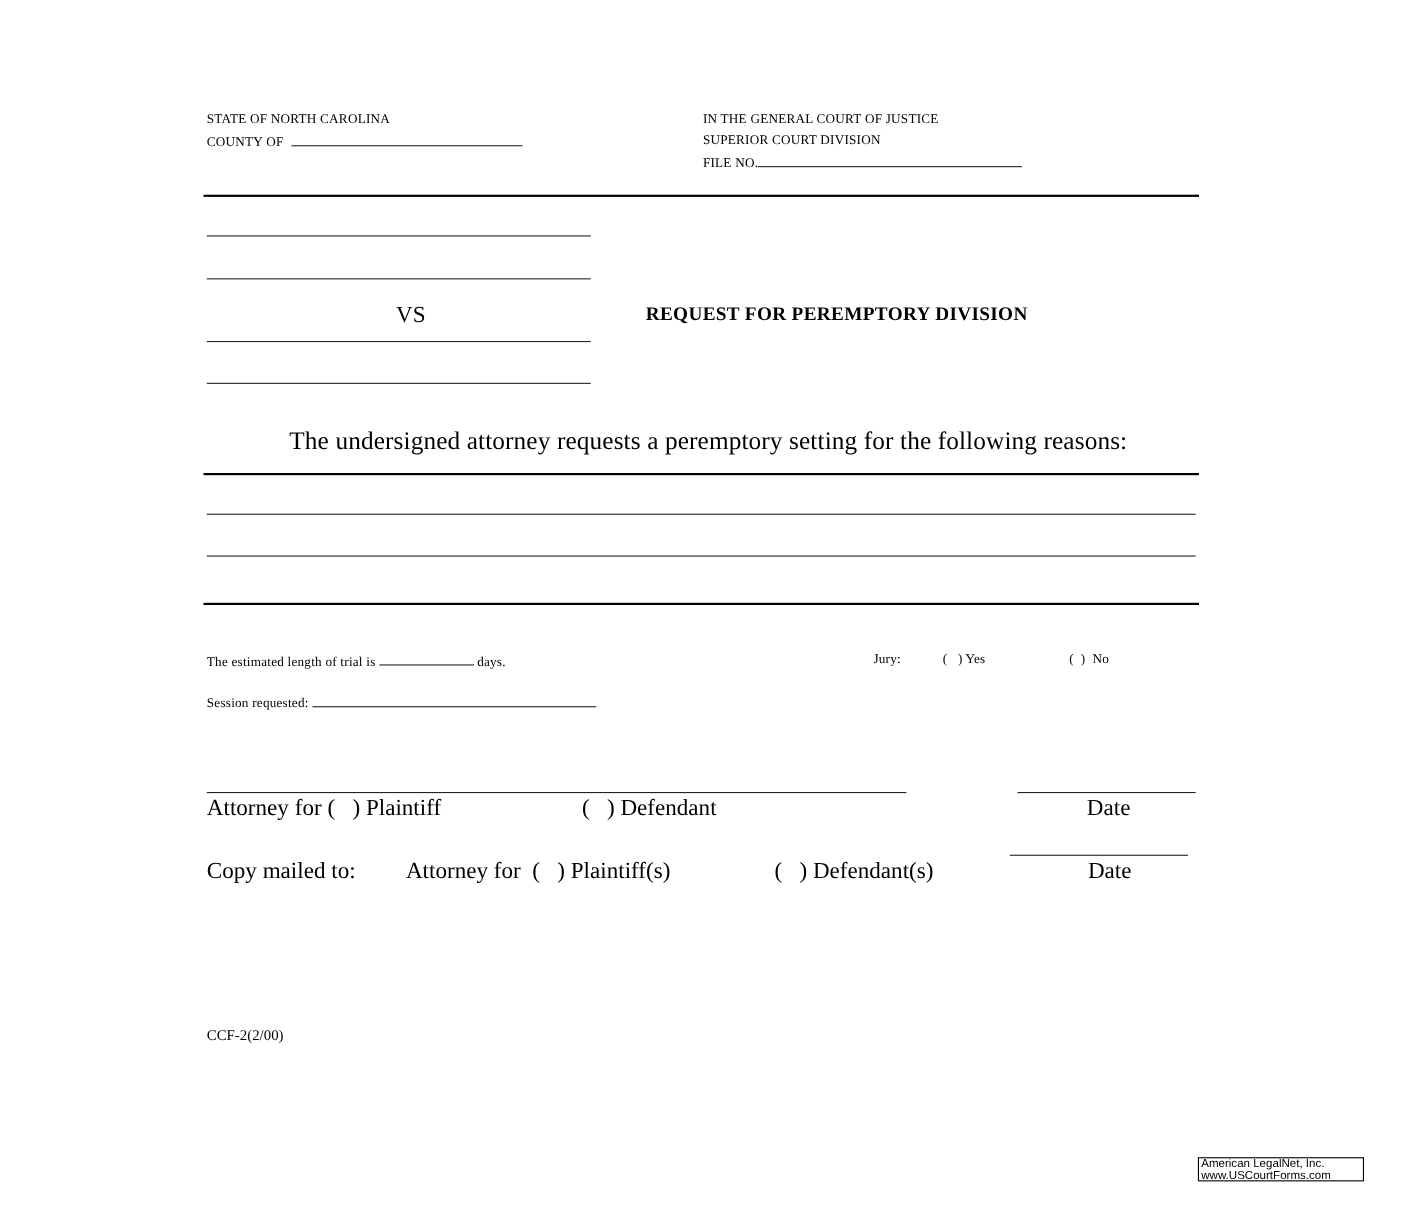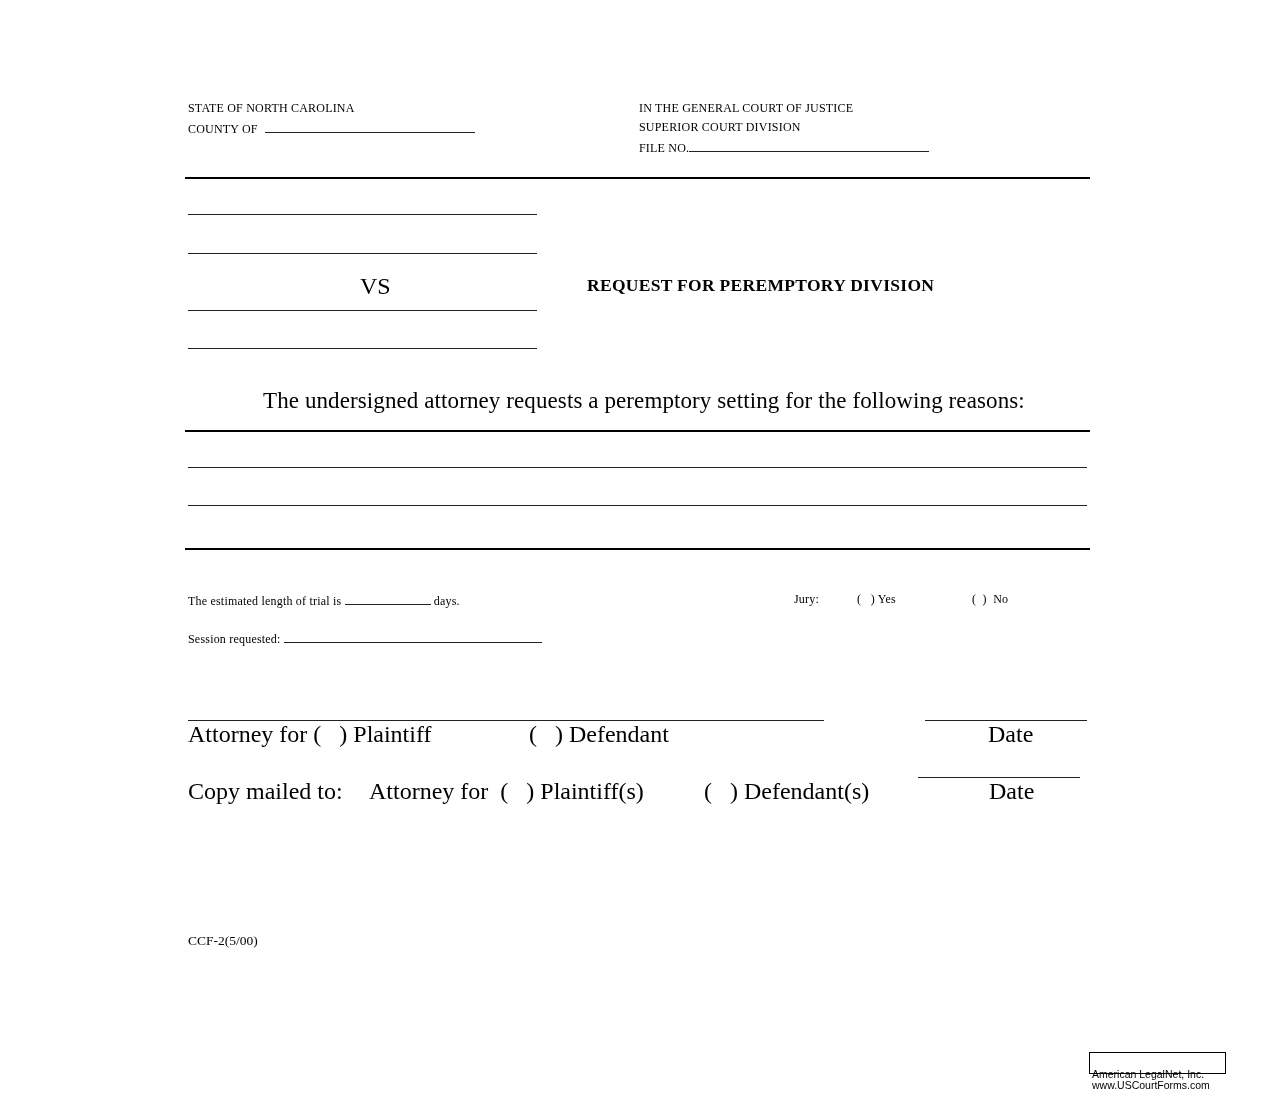--- a/index.html
+++ b/index.html
@@ -1,28 +1,28 @@
 <!DOCTYPE html>
 <html><head>
   <meta charset="utf-8">
   <style>
     html, body { margin: 0; padding: 0; background: #ffffff; }
     body { width: 1275px; height: 1100px; position: relative; overflow: hidden;
            font-family: "Liberation Serif", "DejaVu Serif", serif; color: #000; }
     .abs { position: absolute; white-space: nowrap; }
     .t18 { font-size: 12px; letter-spacing: 0.2px; line-height: 19px; }
-    .t17 { font-size: 24px; line-height: 20px; }
+    .t17 { font-size: 21px; line-height: 20px; }
     .title { font-weight: bold; font-size: 17.5px; letter-spacing: 0.3px; }
     .rule { position: absolute; background: #000; }
     .uline { position: absolute; height: 1px; background: #222; }
     .blank { display: inline-block; border-bottom: 1px solid #222; height: 14px; vertical-align: baseline; }
     .small { font-size: 13.5px; }
-    .stamp { position: absolute; left: 1089px; top: 1052px; width: 137px; height: 22px;
+    .stamp { position: absolute; left: 1089px; top: 1052px; width: 151px; height: 22px;
              border: 1px solid #000; font-family: "Liberation Sans", "DejaVu Sans", sans-serif;
-             font-size: 10.5px; line-height: 11px; padding: 16px 0 0 2px; box-sizing: border-box; }
+             font-size: 10.5px; line-height: 11px; padding: 0 0 0 2px; box-sizing: border-box; }
   </style>
 </head>
 <body>
 
 <div class="abs t18" style="left:188px; top:99px;">STATE OF NORTH CAROLINA</div>
 <div class="abs t18" style="left:188px; top:118px;">
   <span>COUNTY OF</span>
   <span class="blank" style="width:210px; margin-left:4px;"></span>
 </div>
 
@@ -69,18 +69,18 @@
 <div class="abs t17" style="left:188px; top:724px;text-align:center;">Attorney for ( &nbsp;&nbsp;) Plaintiff</div>
 <div class="abs t17" style="left:529px; top:724px;">( &nbsp;&nbsp;) Defendant</div>
 <div class="abs t17" style="left:988px; top:724px;">Date</div>
 
 <div class="uline" style="left:918px; top:777px; width:162px;"></div>
 <div class="abs t17" style="left:188px; top:781px;">Copy mailed to:</div>
 <div class="abs t17" style="left:369px; top:781px;">Attorney for &nbsp;( &nbsp;&nbsp;) Plaintiff(s)</div>
 <div class="abs t17" style="left:704px; top:781px;">( &nbsp;&nbsp;) Defendant(s)</div>
 <div class="abs t17" style="left:989px; top:781px;">Date</div>
 
-<div class="abs small" style="left:188px; top:933px;">CCF-2(5/00)</div>
+<div class="abs small" style="left:188px; top:933px;">CCF-2(2/00)</div>
 
 <div class="stamp">
   <div>American LegalNet, Inc.</div>
   <div>www.USCourtForms.com</div>
 </div>
 
 </body></html>

